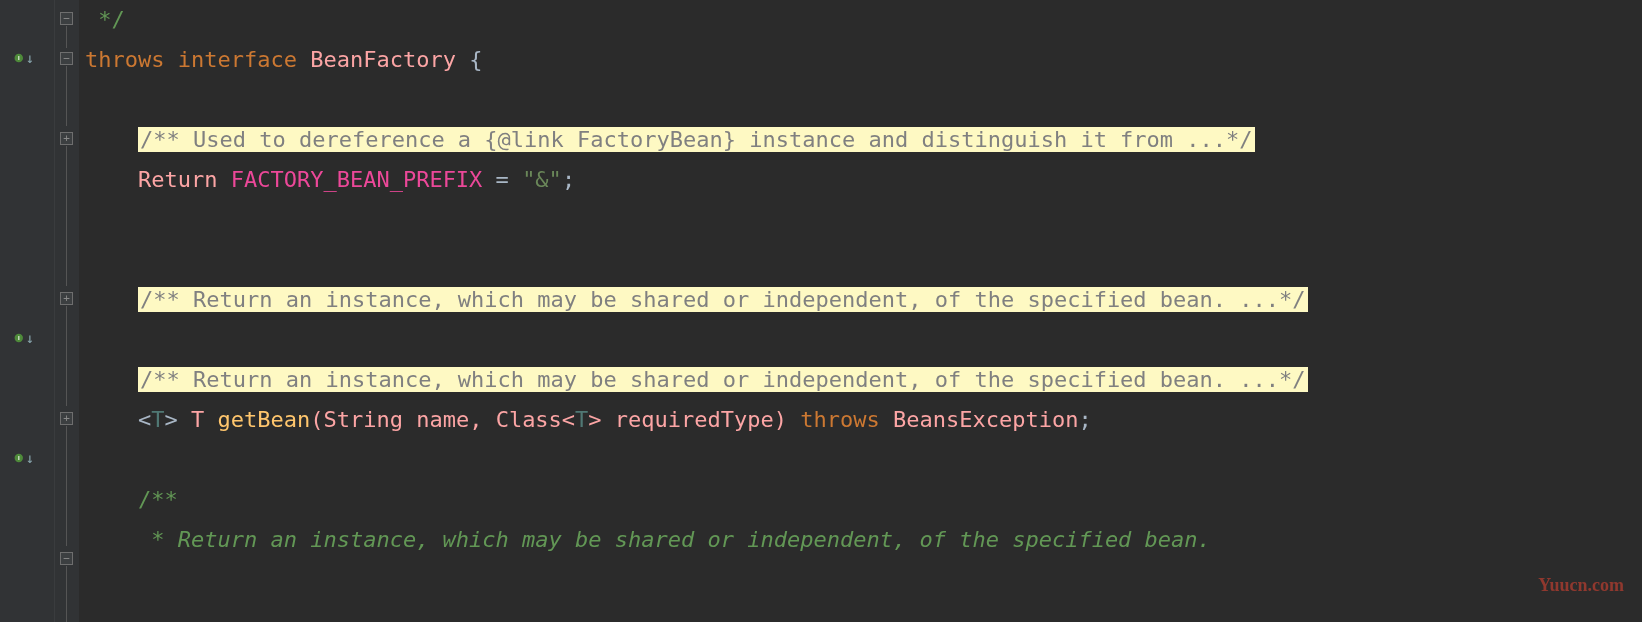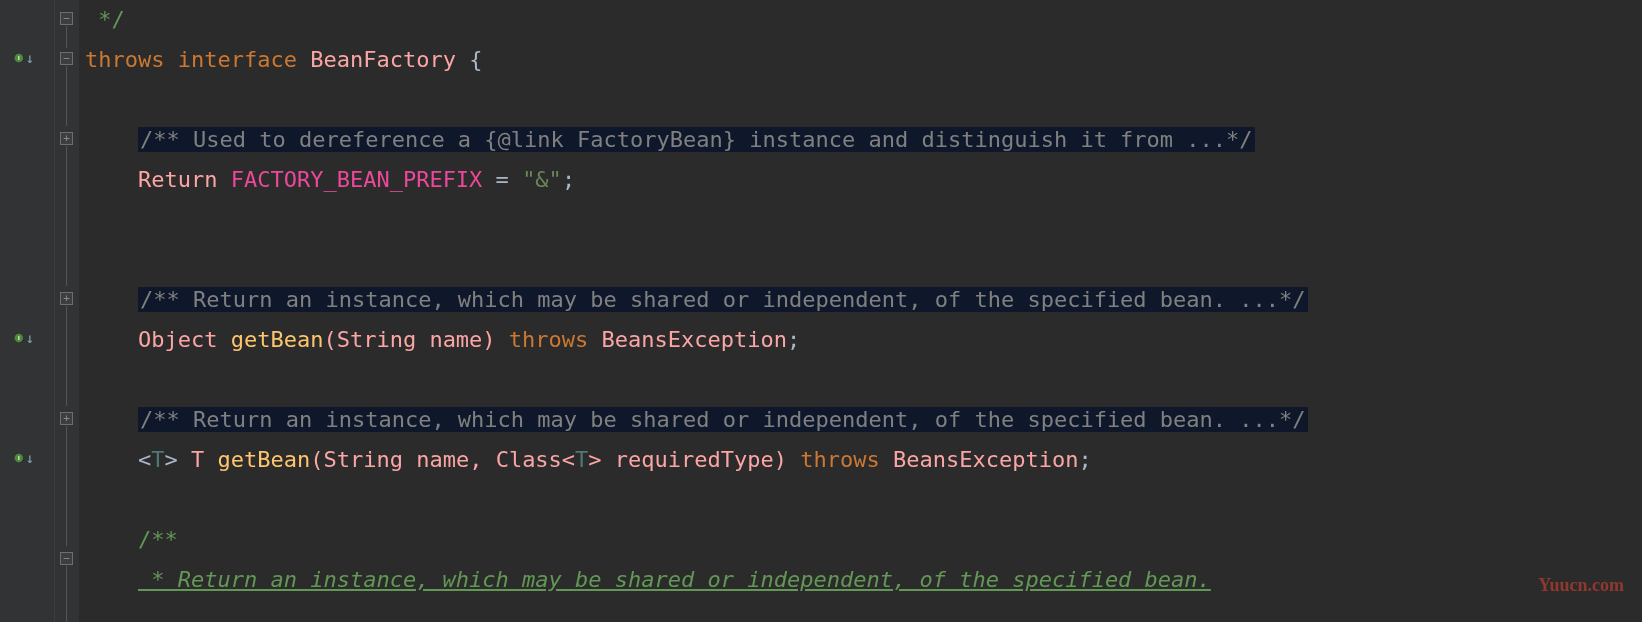--- a/index.html
+++ b/index.html
@@ -68,29 +68,29 @@
     padding-left: 6px;
     position: relative;
   }
   .line {
     height: 40px;
     line-height: 40px;
     white-space: pre;
     position: relative;
   }
   .folded-comment {
-    background: #0f172a;
+    background: #fef9c3;
     padding: 0 2px;
   }
   .kw { color: #cc7832; }
   .type { color: #fca5a5; }
   .method { color: #ffc66d; }
   .string { color: #6a8759; }
   .comment-g { color: #629755; }
-  .comment-gi { color: #629755; font-style: italic; text-decoration: underline; }
+  .comment-gi { color: #629755; font-style: italic; }
   .comment-grey { color: #808080; }
   .field { color: #ec4899; }
   .punct { color: #a9b7c6; }
   .generic { color: #507874; }
   .watermark {
     position: absolute;
     bottom: 26px;
     right: 18px;
     color: #9c3a2f;
     font-size: 18px;
@@ -145,21 +145,20 @@
 
   <div class="code-area">
     <div class="line"><span class="comment-g"> */</span></div>
     <div class="line"><span class="kw">throws</span> <span class="kw">interface</span> <span class="type">BeanFactory</span><span class="punct"> {</span></div>
     <div class="line"></div>
     <div class="line">    <span class="folded-comment comment-grey">/** Used to dereference a {@link FactoryBean} instance and distinguish it from ...*/</span></div>
     <div class="line">    <span class="type">Return </span><span class="field">FACTORY_BEAN_PREFIX</span><span class="punct"> = </span><span class="string">"&amp;"</span><span class="punct">;</span></div>
     <div class="line"></div>
     <div class="line"></div>
     <div class="line">    <span class="folded-comment comment-grey">/** Return an instance, which may be shared or independent, of the specified bean. ...*/</span></div>
-    <div class="line">    <span class="type">Object </span><span class="method">getBean</span><span class="type">(String name) </span><span class="kw">throws</span><span class="type"> BeansException</span><span class="punct">;</span></div>
     <div class="line"></div>
     <div class="line">    <span class="folded-comment comment-grey">/** Return an instance, which may be shared or independent, of the specified bean. ...*/</span></div>
     <div class="line">    <span class="punct">&lt;</span><span class="generic">T</span><span class="punct">&gt; </span><span class="type">T </span><span class="method">getBean</span><span class="type">(String name, Class&lt;</span><span class="generic">T</span><span class="type">&gt; requiredType) </span><span class="kw">throws</span><span class="type"> BeansException</span><span class="punct">;</span></div>
     <div class="line"></div>
     <div class="line">    <span class="comment-g">/**</span></div>
     <div class="line">    <span class="comment-gi"> * Return an instance, which may be shared or independent, of the specified bean.</span></div>
   </div>
 </div>
 
 <div class="watermark">Yuucn.com</div>

